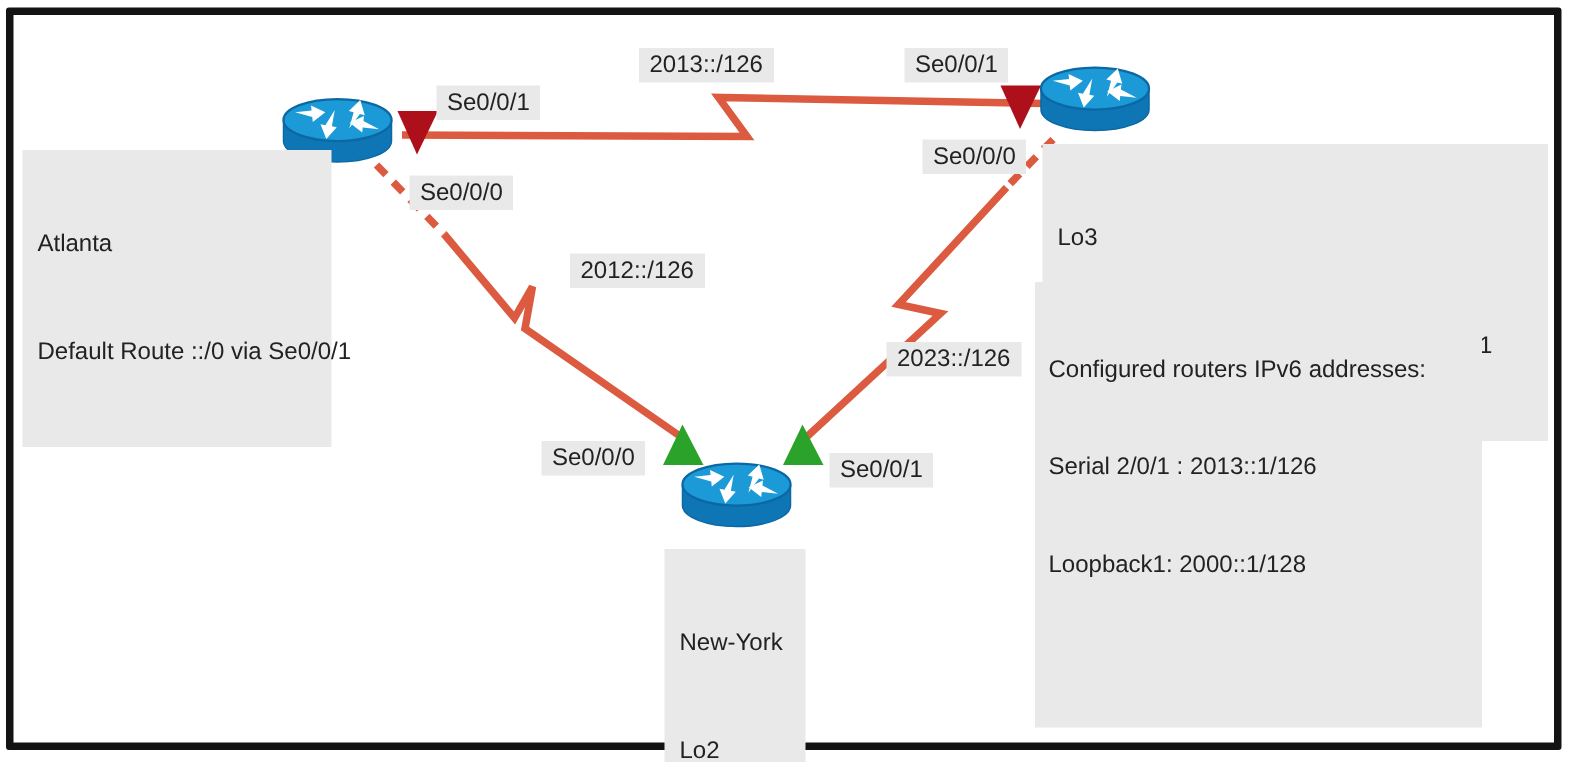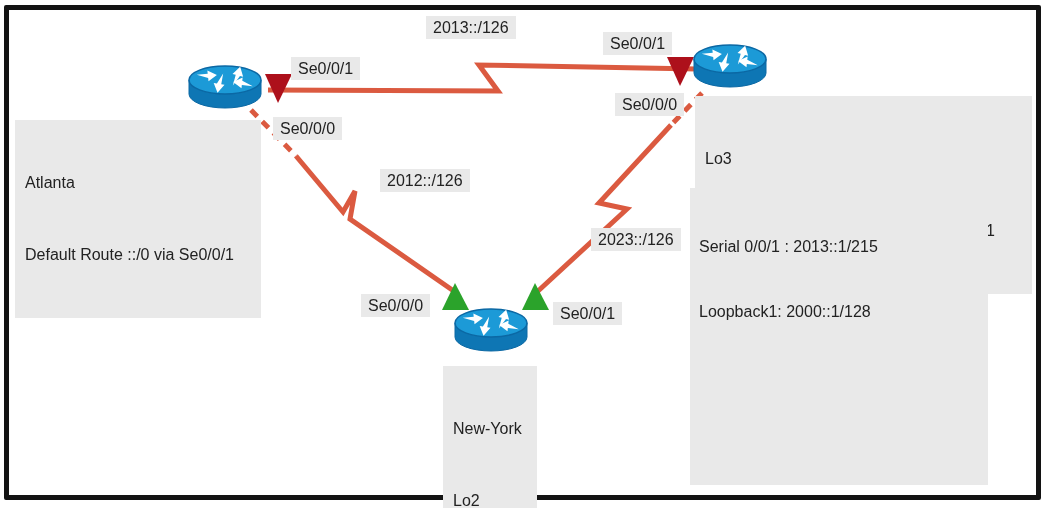--- a/index.html
+++ b/index.html
@@ -52,41 +52,42 @@
     <use href="#router" transform="translate(453 305)"></use>
   </svg>
 
   <div class="lbl" style="left:291px;top:57px">Se0/0/1</div>
   <div class="lbl" style="left:273px;top:117px">Se0/0/0</div>
   <div class="lbl" style="left:603px;top:32px">Se0/0/1</div>
   <div class="lbl" style="left:615px;top:93px">Se0/0/0</div>
   <div class="lbl" style="left:361px;top:294px">Se0/0/0</div>
   <div class="lbl" style="left:553px;top:302px">Se0/0/1</div>
 
-  <div class="lbl" style="left:426px;top:16px">2013::/126</div>
+  <div class="lbl" style="left:426px;top:32px">2013::/126</div>
   <div class="lbl" style="left:380px;top:169px">2012::/126</div>
   <div class="lbl" style="left:591px;top:228px">2023::/126</div>
 
-  <div class="box" style="left:15px;top:120px;width:246px">
+  <div class="box" style="left:15px;top:100px;width:206px">
     <div>Atlanta</div>
     <div>Default Route ::/0 via Se0/0/1</div>
   </div>
 
   <div class="box" style="left:695px;top:96px;width:337px">
     <div>Lo3</div>
     <div>Static route to Lo1 on Atlanta via Se0/0/1</div>
   </div>
 
   <div class="box" style="left:443px;top:366px;width:94px">
     <div>New-York</div>
     <div>Lo2</div>
   </div>
 
   <div class="box cfg" style="left:690px;top:188px;width:298px;height:297px">
-    <div>Serial 0/0/1 : 2013::1/215</div>
+    <div>Configured routers IPv6 addresses:</div>
+    <div>Serial 2/0/1 : 2013::1/126</div>
     <div>Loopback1: 2000::1/128</div>
     
     
     
     
     
     
     
     
   </div>

